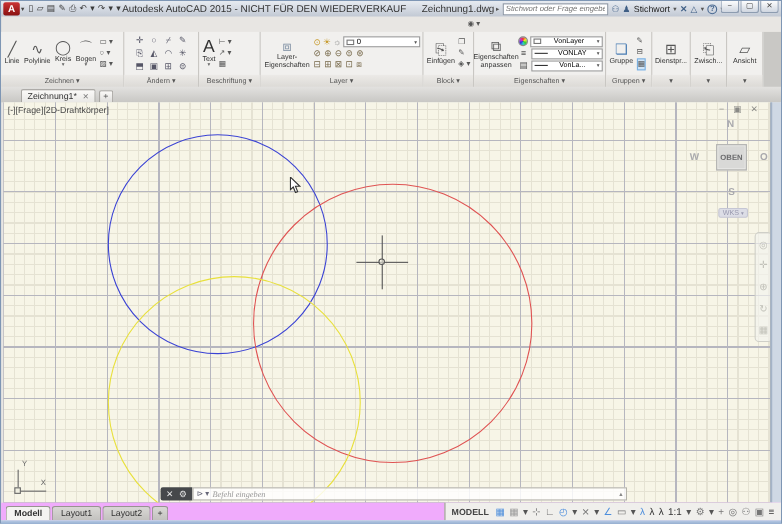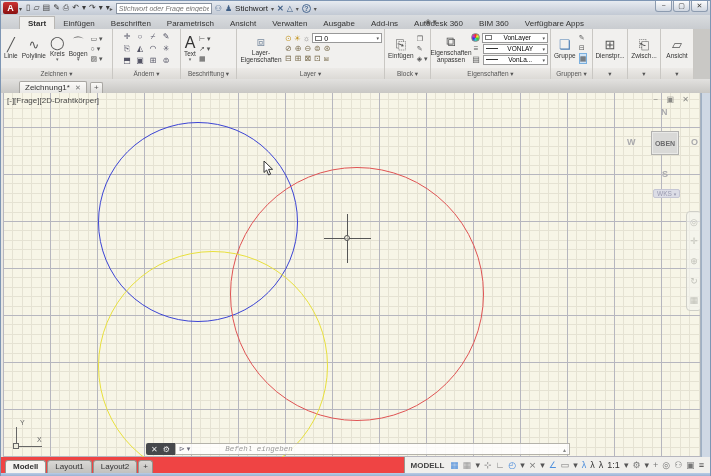--- a/index.html
+++ b/index.html
@@ -114,25 +114,25 @@
   .ucs-ylbl { position:absolute; left:9px; top:0; }
   .ucs-xlbl { position:absolute; left:26px; top:17px; }
 
   
   .cmdline { position:absolute; left:143px; top:350px; width:424px; height:12px; display:flex; align-items:stretch; }
   .cmd-dark { background:#46484b; color:#e8e8e8; display:flex; align-items:center; gap:5px;
     padding:0 5px; font-size:8px; border-radius:2px 0 0 2px; }
   .cmd-field { flex:1; background:rgba(255,255,255,.82); border:1px solid #b4b2aa; display:flex; align-items:center;
     gap:3px; padding:0 3px; font-size:8px; }
   .cmd-ico { color:#667; font-size:7px; }
-  .cmd-hint { flex:1; font-style:italic; color:#999; font-family:Liberation Mono, monospace; font-size:7.5px;margin-left:32px; }
+  .cmd-hint { flex:1; font-style:italic; color:#999; font-family:Liberation Serif, serif; font-size:7.5px; }
   .cmd-expand { color:#888; font-size:6px; }
 
   
-  .statusbar { position:absolute; left:0; top:456px; width:100%; height:16px; background:#ef4444;
+  .statusbar { position:absolute; left:0; top:456px; width:100%; height:16px; background:#f0abfc;
     display:flex; align-items:center; }
   .ltabs { display:flex; align-items:flex-end; height:100%; padding-left:4px; gap:1px; }
   .ltab { font-size:8px; color:#333; background:linear-gradient(#d9d8d5,#c2c1be); border:1px solid #96958f; border-bottom:none;
     padding:1px 7px 2px 7px; border-radius:3px 3px 0 0; margin-top:3px; }
   .ltab.active { background:#f4f3f1; font-weight:bold; }
   .ltab.plus { padding:1px 4px 2px 4px; }
   .status-right { margin-left:auto; height:100%; background:#f0efec; border-left:1px solid #98978f;
     display:flex; align-items:center; gap:4px; padding:0 6px; }
   .modell-lbl { font-size:8px; font-weight:bold; color:#444; margin-right:2px; }
   .sico { font-size:9px; line-height:14px; }
@@ -152,54 +152,43 @@
         <span>▱</span>
         <span>▤</span>
         <span>✎</span>
         <span>⎙</span>
         <span>↶</span>
         <span>▾</span>
         <span>↷</span>
         <span>▾</span>
         <span>▾</span>
       </div>
+    <div class="title-center">
+      <span>Autodesk AutoCAD 2015 - NICHT FÜR DEN WIEDERVERKAUF</span><span class="title-file">Zeichnung1.dwg</span>
+    </div>
     <div class="tb-right">
       <span class="search-caret">▸</span>
       <input class="search-input" placeholder="Stichwort oder Frage eingeben" style="">
       <span class="tb-ico">⚇</span>
       <span class="tb-ico">♟</span>
       <span class="signin">Stichwort</span>
       <span class="search-caret">▾</span>
       <span class="tb-ico" style="font-weight:bold;">✕</span>
       <span class="tb-ico">△</span>
       <span class="search-caret">▾</span>
       <span class="help-circ">?</span>
       <span class="search-caret">▾</span>
     </div>
     <div class="win-btns">
       <div class="win-btn">−</div>
       <div class="win-btn">▢</div>
       <div class="win-btn">✕</div>
     </div>
   </div>
 
-  <div class="tabrow">
-
-  <div class="rtab active">Start</div>
-      <div class="rtab">Einfügen</div>
-      <div class="rtab">Beschriften</div>
-      <div class="rtab">Parametrisch</div>
-      <div class="rtab">Ansicht</div>
-      <div class="rtab">Verwalten</div>
-      <div class="rtab">Ausgabe</div>
-      <div class="rtab">Add-ins</div>
-      <div class="rtab">Autodesk 360</div>
-      <div class="rtab">BIM 360</div>
-      <div class="rtab">Verfügbare Apps</div>
-    </div>
   <span class="tab-extra" style="position:absolute;left:418px;top:17px;">◉ ▾</span>
 
   <div class="ribbon">
 
     <div class="panel" style="width:112px">
       <div class="panel-body">
         <div class="bigbtn">
           <span class="ico">╱</span>
           <span>Linie</span>
         </div>

